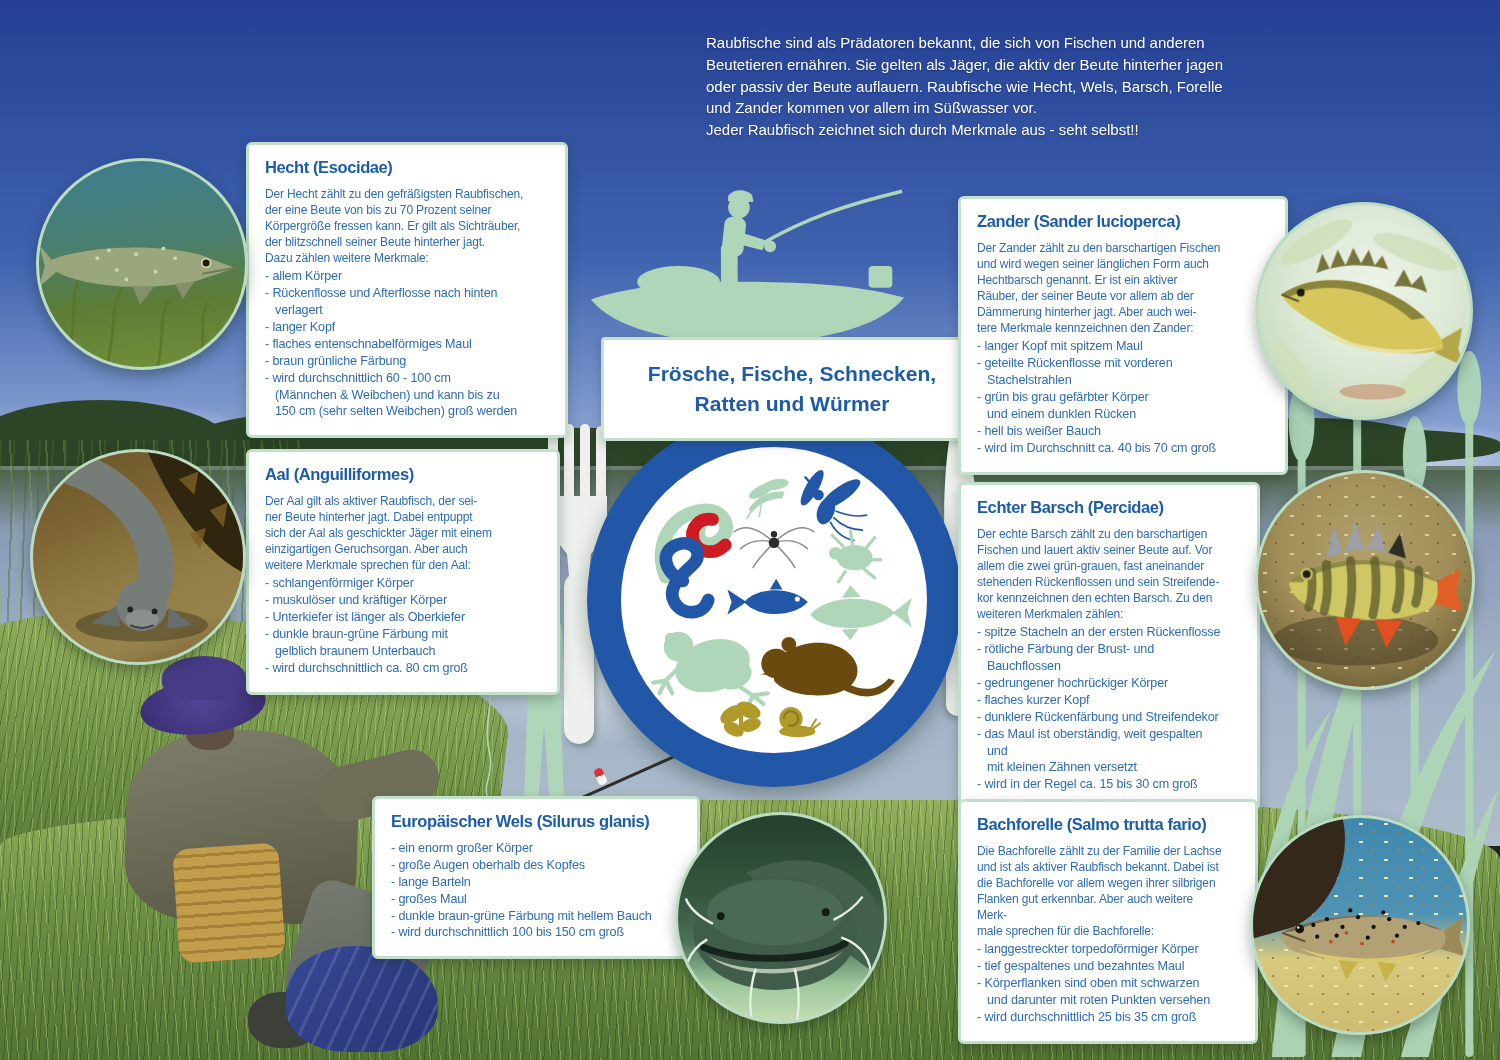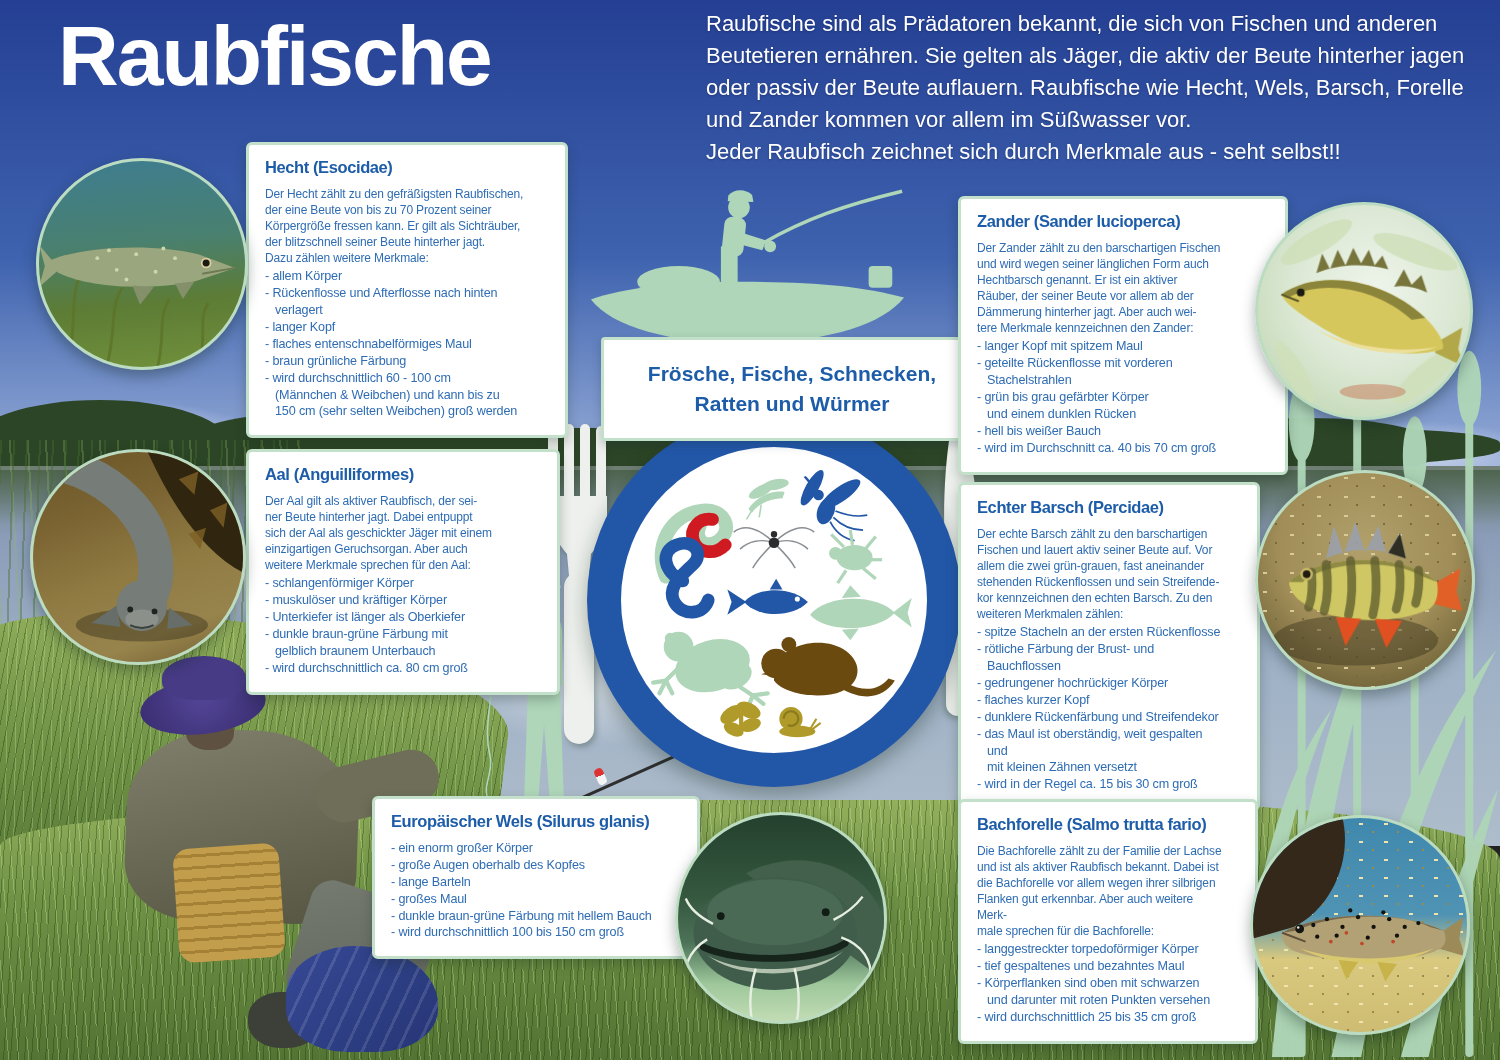--- a/index.html
+++ b/index.html
@@ -91,21 +91,21 @@
   .plate-art{position:absolute;left:-6px;top:-6px;width:318px;height:318px;}
   .bubble{left:601px;top:337px;width:382px;height:104px;z-index:14;background:var(--card-bg);
     border:3px solid var(--card-border);border-radius:4px;display:flex;align-items:center;justify-content:center;
     box-shadow:0 4px 10px rgba(20,40,60,.25);}
   .bubble-text{white-space:pre-line;text-align:center;color:var(--heading-blue);
     font-size:21px;font-weight:bold;line-height:1.45;}
 
   
   .title{left:58px;top:8px;z-index:15;color:var(--title-white);font-size:84px;font-weight:bold;
     letter-spacing:-2px;margin:0;}
-  .lead{left:706px;top:8px;width:782px;z-index:15;color:var(--title-white);font-size:22px;
+  .lead{left:706px;top:32px;width:782px;z-index:15;color:var(--title-white);font-size:15px;
     line-height:1.45;white-space:pre-line;text-shadow:0 1px 2px rgba(10,20,60,.35);}
 
   
   .card{z-index:16;background:var(--card-bg);border:3px solid var(--card-border);border-radius:6px;
     padding:13px 33px 15px 16px;box-shadow:0 5px 12px rgba(20,40,30,.28);}
   .card-title{margin:0 0 9px 0;color:var(--heading-blue);font-size:16.5px;font-weight:bold;
     letter-spacing:-.4px;}
   .card-intro{color:var(--text-blue);font-size:12px;line-height:1.34;letter-spacing:-.15px;
     margin-bottom:2px;}
   .ws{white-space:pre-line;}
@@ -330,21 +330,20 @@
         <path d="M184,272 L190,262 M186,272 L194,266" stroke="var(--olive)" stroke-width="2" fill="none"></path>
       </g>
     </svg>
   </div>
 
   <div class="abs bubble">
     <div class="bubble-text">Frösche, Fische, Schnecken,
 Ratten und Würmer</div>
   </div>
 
-  <h1 class="abs title">Raubfische</h1>
   <div class="abs lead">Raubfische sind als Prädatoren bekannt, die sich von Fischen und anderen
 Beutetieren ernähren. Sie gelten als Jäger, die aktiv der Beute hinterher jagen
 oder passiv der Beute auflauern. Raubfische wie Hecht, Wels, Barsch, Forelle
 und Zander kommen vor allem im Süßwasser vor.
 Jeder Raubfisch zeichnet sich durch Merkmale aus - seht selbst!!</div>
 
   <section class="abs card" id="card-hecht">
     <h2 class="card-title">Hecht (Esocidae)</h2>
     <div class="card-intro ws">Der Hecht zählt zu den gefräßigsten Raubfischen,
 der eine Beute von bis zu 70 Prozent seiner

